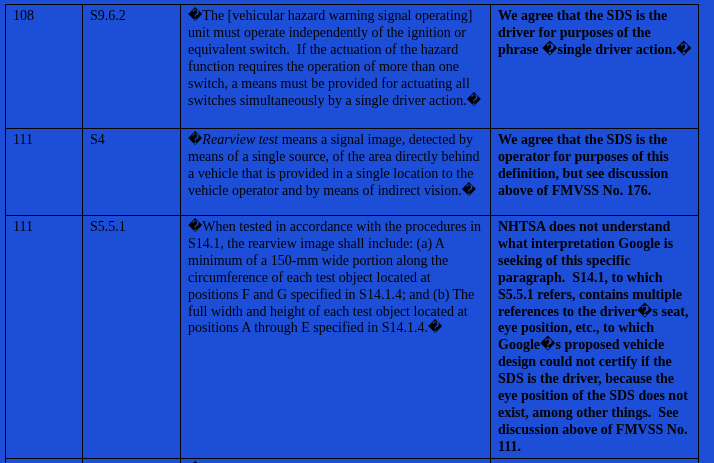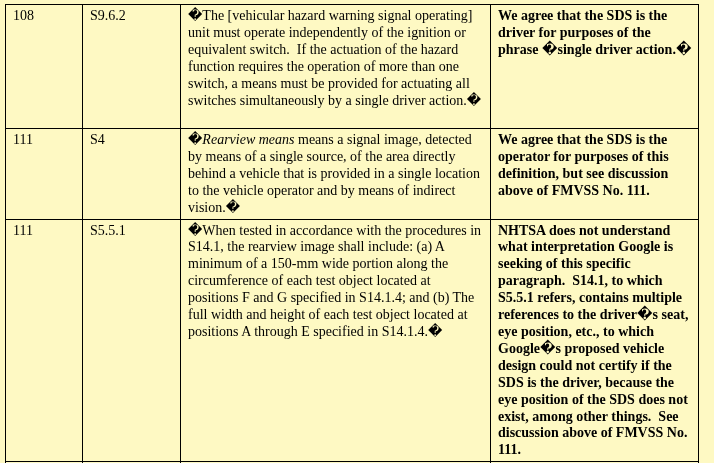--- a/index.html
+++ b/index.html
@@ -5,21 +5,21 @@
   html, body {
     margin: 0;
     padding: 0;
     background: #ffffff;
   }
   .page {
     position: relative;
     width: 714px;
     height: 463px;
     overflow: hidden;
-    background: #fef9c3;
+    background: #1d4ed8;
     color: #000000;
     font-family: "Liberation Serif", "DejaVu Serif", serif;
   }
   table.doc-table {
     position: absolute;
     left: 5px;
     top: 4px;
     width: 693px;
     border-collapse: collapse;
     table-layout: fixed;
@@ -51,22 +51,22 @@
     <tbody>
         <tr style="height: 124px;">
           <td class="c0"><span>108</span></td>
           <td class="c1"><span>S9.6.2</span></td>
           <td class="c2"><span>�The [vehicular hazard warning signal operating] unit must operate independently of the ignition or equivalent switch.  If the actuation of the hazard function requires the operation of more than one switch, a means must be provided for actuating all switches simultaneously by a single driver action.�</span></td>
           <td class="c3"><span>We agree that the SDS is the driver for purposes of the phrase �single driver action.�</span></td>
         </tr>
         <tr style="height: 87px;">
           <td class="c0"><span>111</span></td>
           <td class="c1"><span>S4</span></td>
-          <td class="c2"><span>�</span><span class="it">Rearview means</span><span> means a signal image, detected by means of a single source, of the area directly behind a vehicle that is provided in a single location to the vehicle operator and by means of indirect vision.�</span></td>
-          <td class="c3"><span>We agree that the SDS is the operator for purposes of this definition, but see discussion above of FMVSS No. 111.</span></td>
+          <td class="c2"><span>�</span><span class="it">Rearview test</span><span> means a signal image, detected by means of a single source, of the area directly behind a vehicle that is provided in a single location to the vehicle operator and by means of indirect vision.�</span></td>
+          <td class="c3"><span>We agree that the SDS is the operator for purposes of this definition, but see discussion above of FMVSS No. 176.</span></td>
         </tr>
         <tr style="height: 239px;">
           <td class="c0"><span>111</span></td>
           <td class="c1"><span>S5.5.1</span></td>
           <td class="c2"><span>�When tested in accordance with the procedures in S14.1, the rearview image shall include: (a) A minimum of a 150-mm wide portion along the circumference of each test object located at positions F and G specified in S14.1.4; and (b) The full width and height of each test object located at positions A through E specified in S14.1.4.�</span></td>
           <td class="c3"><span>NHTSA does not understand what interpretation Google is seeking of this specific paragraph.  S14.1, to which S5.5.1 refers, contains multiple references to the driver�s seat, eye position, etc., to which Google�s proposed vehicle design could not certify if the SDS is the driver, because the eye position of the SDS does not exist, among other things.  See discussion above of FMVSS No. 111.</span></td>
         </tr>
         <tr style="height: 40px;">
           <td class="c0"></td>
           <td class="c1"></td>

